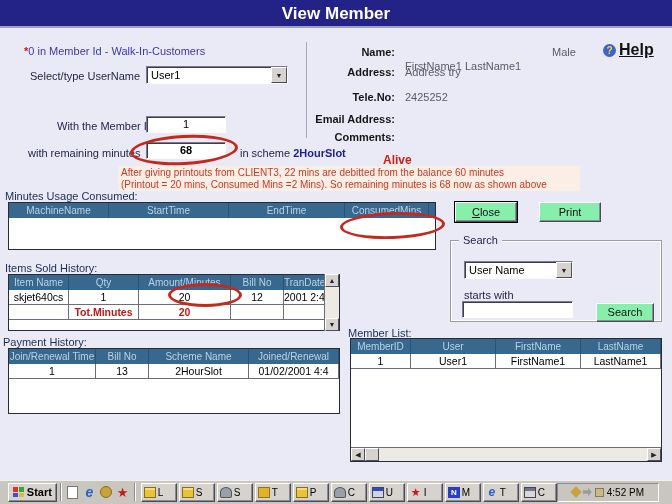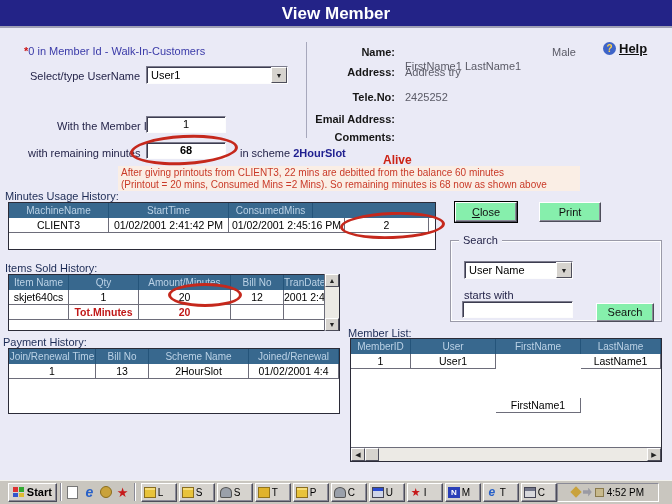--- a/index.html
+++ b/index.html
@@ -67,21 +67,21 @@
   .hscroll .right { margin-left:auto; }
 
   .groupbox { position:absolute; left:450px; top:240px; width:212px; height:82px;
     border:1px solid #9a9aa8; box-shadow:inset 0 0 0 1px #fdfdff; }
   .groupbox .gtitle { position:absolute; top:-7px; left:8px; background:#EAEAF6;
     padding:0 4px; font-size:11px; color:#25254A; }
 
   .help { position:absolute; left:603px; top:41px; display:flex; align-items:center; gap:3px; }
   .help-icon { width:13px; height:13px; border-radius:50%; background:#3E64C8;
     color:#FFD34A; font-size:10px; font-weight:bold; text-align:center; line-height:13px; }
-  .help-text { font-size:13px; font-weight:bold; color:#111; text-decoration:underline; }
+  .help-text { font-size:16px; font-weight:bold; color:#111; text-decoration:underline; }
 
   .alive { position:absolute; left:383px; top:153px; font-size:12px; font-weight:bold; color:#CC2214; }
   .scheme-strong { font-weight:bold; color:#1F1F8F; }
 
   
   .taskbar { position:absolute; left:0; top:480px; width:672px; height:24px; background:#C9C6BF;
     box-shadow:inset 0 1px 0 #F2F1ED; display:flex; align-items:center; }
   .start-btn { margin-left:8px; width:50px; height:19px; background:#D6D3CE; border:1px solid;
     border-color:#fff #4d4d5a #4d4d5a #fff; box-shadow:inset -1px -1px 0 #8a8a96;
     display:flex; align-items:center; justify-content:center; gap:3px;
@@ -165,32 +165,27 @@
   <div class="blbl" style="left:280px; top:113px; width:115px; text-align:right;">Email Address:</div>
   <div class="blbl" style="left:280px; top:131px; width:115px; text-align:right;">Comments:</div>
 
   <div class="alive">Alive</div>
 
   <div class="annotation">
     <div>After giving printouts from CLIENT3, 22 mins are debitted from the balance 60 minutes</div>
     <div>(Printout = 20 mins, Consumed Mins =2 Mins). So remaining minutes is 68 now as shown above</div>
   </div>
 
-  <div class="lbl" style="left:5px; top:190px; color:#1C2B55;">Minutes Usage History:</div>
+  <div class="lbl" style="left:5px; top:190px; color:#1C2B55;">Minutes Usage Consumed:</div>
   <div class="grid" style="left:8px; top:202px; width:428px; height:48px;">
       <div class="trow thead">
         <div class="tcell" style="width: 100px;">MachineName</div>
         <div class="tcell" style="width: 120px;">StartTime</div>
+        <div class="tcell" style="width: 116px;">EndTime</div>
         <div class="tcell" style="width: 84px;">ConsumedMins</div>
-      </div>
-      <div class="trow tdata">
-        <div class="tcell" style="width: 100px;">CLIENT3</div>
-        <div class="tcell" style="width: 120px;">01/02/2001 2:41:42 PM</div>
-        <div class="tcell" style="width: 116px;">01/02/2001 2:45:16 PM</div>
-        <div class="tcell" style="width: 84px;">2</div>
       </div>
     </div>
   <div class="red-ellipse" style="left:340px; top:212px; width:105px; height:27px; transform:rotate(-2deg);"></div>
 
   <div class="win-btn default-btn" style="left:455px; top:202px; width:62px; height:20px; line-height:18px;"><span style="text-decoration:underline">C</span><span id="close-rest">lose</span></div>
   <div class="win-btn" style="left:539px; top:202px; width:62px; height:20px; line-height:18px;">Print</div>
 
   <div class="groupbox">
     <span class="gtitle">Search</span>
     <div class="combo" style="left:13px; top:20px; width:109px; height:18px;">
@@ -252,21 +247,21 @@
   <div class="grid" style="left:350px; top:338px; width:312px; height:124px;">
       <div class="trow thead">
         <div class="tcell" style="width: 60px;">MemberID</div>
         <div class="tcell" style="width: 85px;">User</div>
         <div class="tcell" style="width: 85px;">FirstName</div>
         <div class="tcell" style="width: 80px;">LastName</div>
       </div>
       <div class="trow tdata">
         <div class="tcell" style="width: 60px;">1</div>
         <div class="tcell" style="width: 85px;">User1</div>
-        <div class="tcell" style="width: 85px; margin-top: 44px;">FirstName1</div>
+        <div class="tcell" style="width: 85px;">FirstName1</div>
         <div class="tcell" style="width: 80px;">LastName1</div>
       </div>
     </div>
   <div class="hscroll" style="left:351px; top:447px; width:310px; position:absolute;">
     <div class="sbtn">◀</div>
     <div class="hthumb"></div>
     <div class="htrack-fill"></div>
     <div class="sbtn right">▶</div>
   </div>
 

